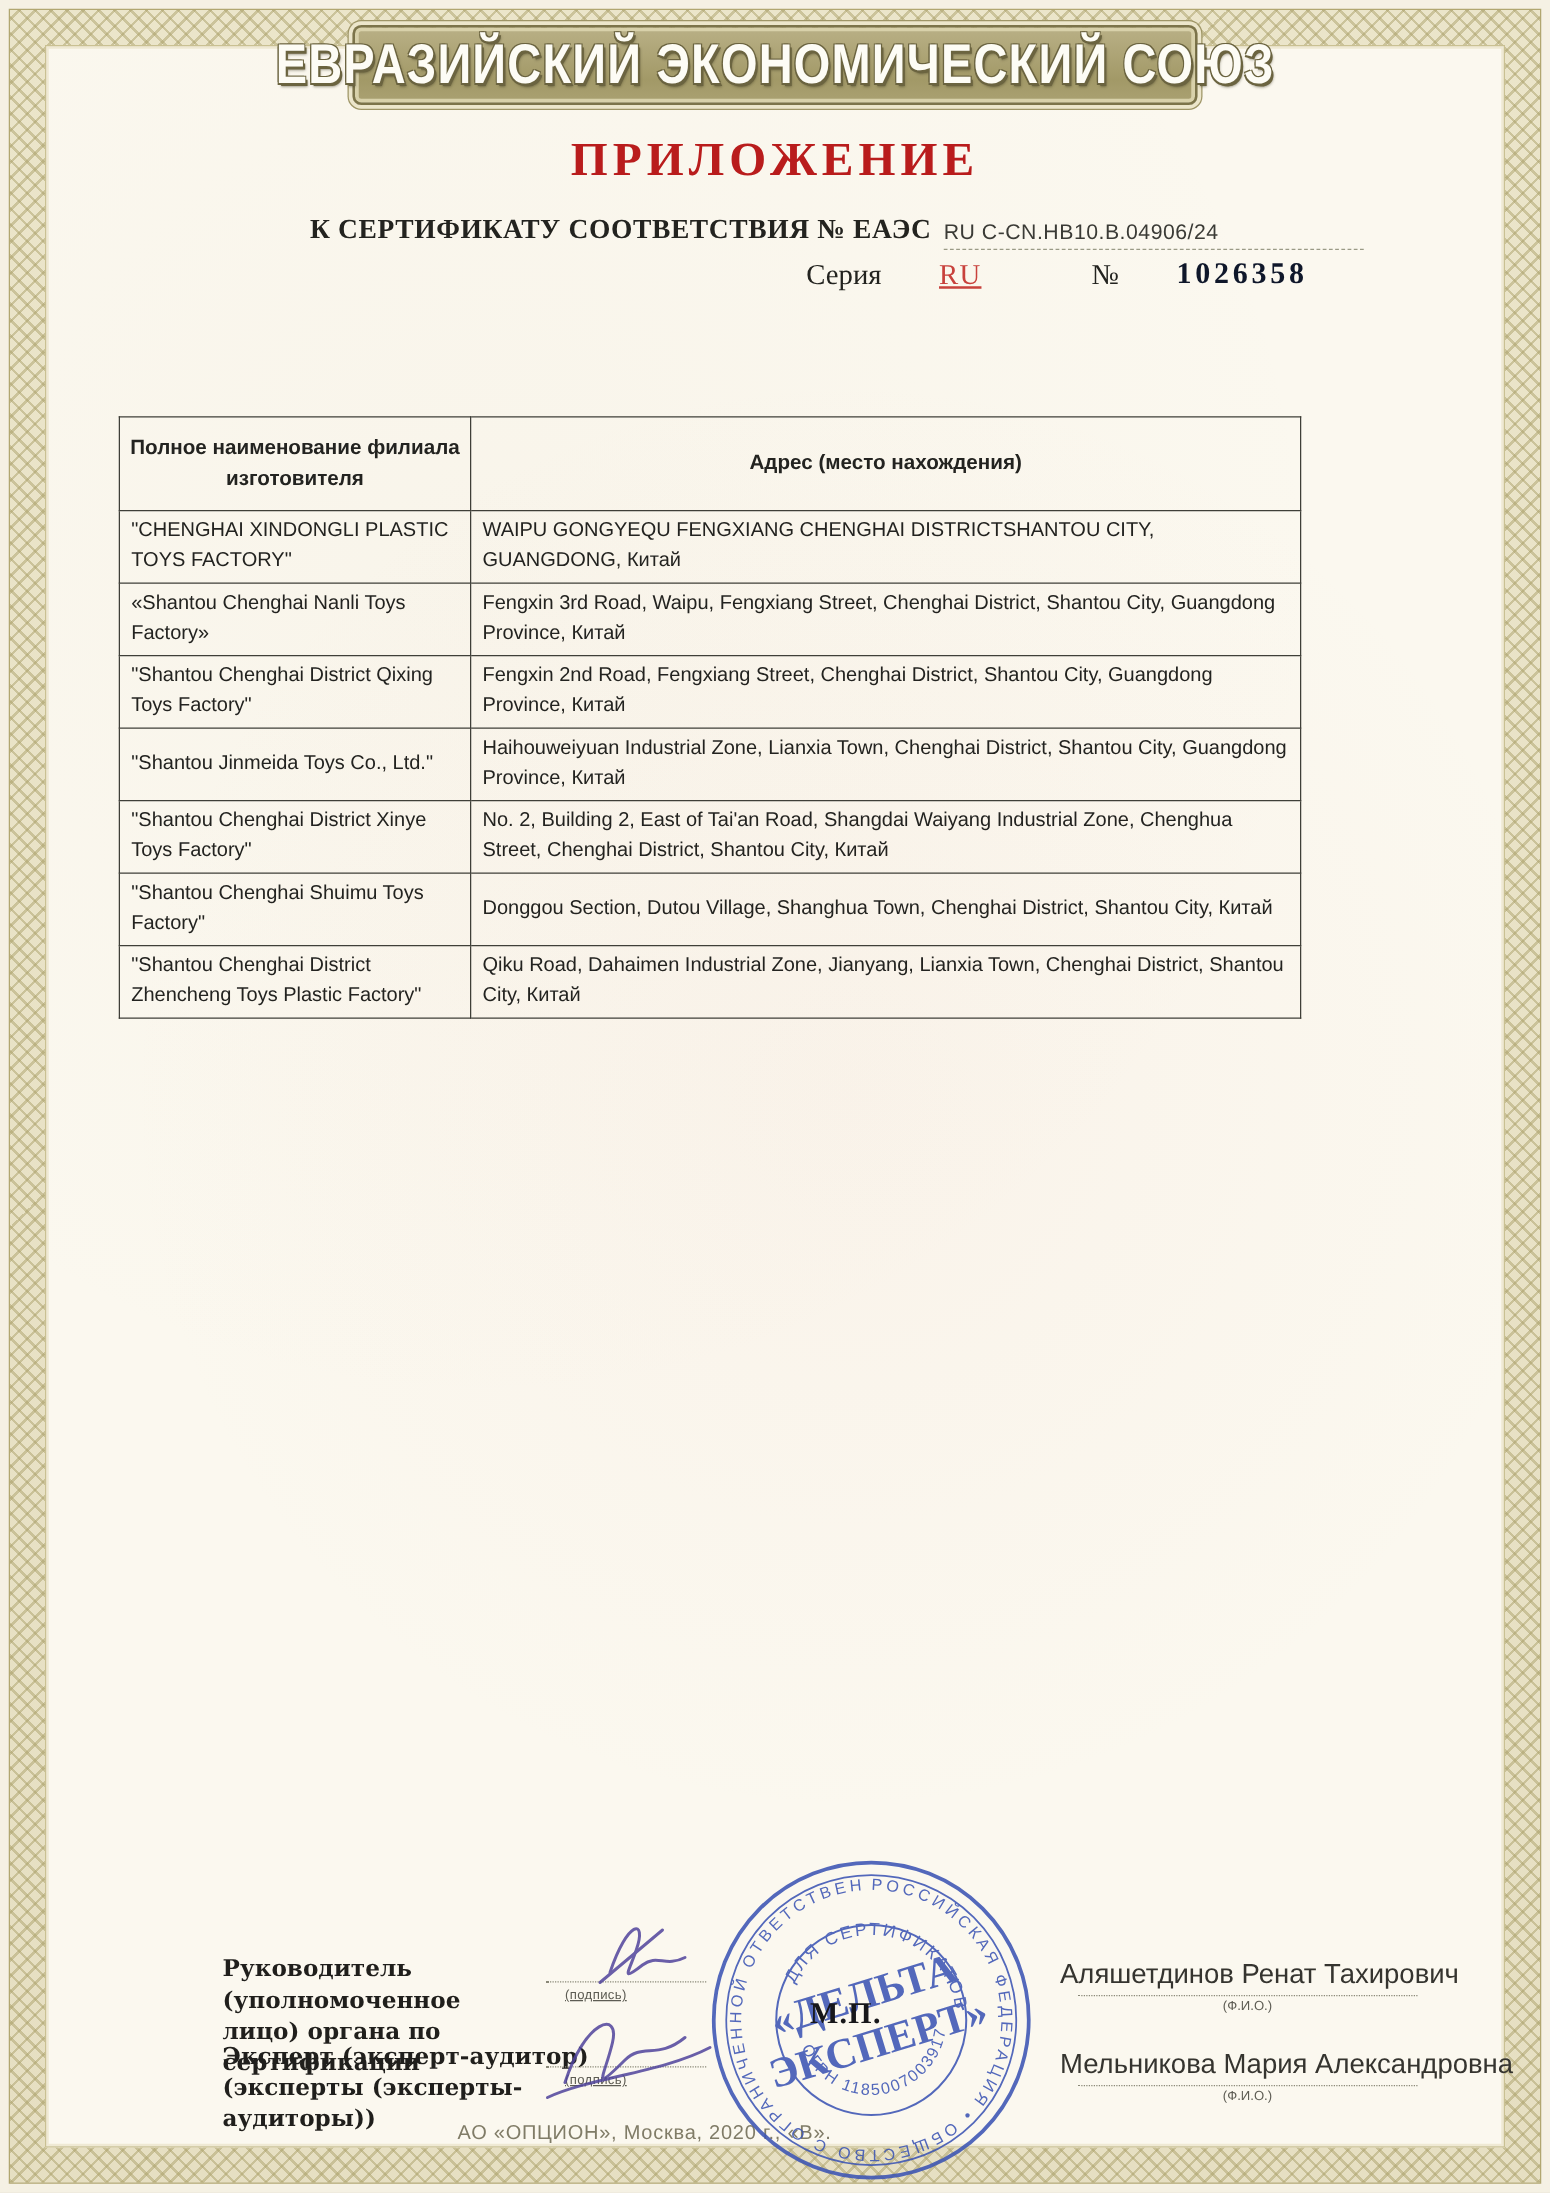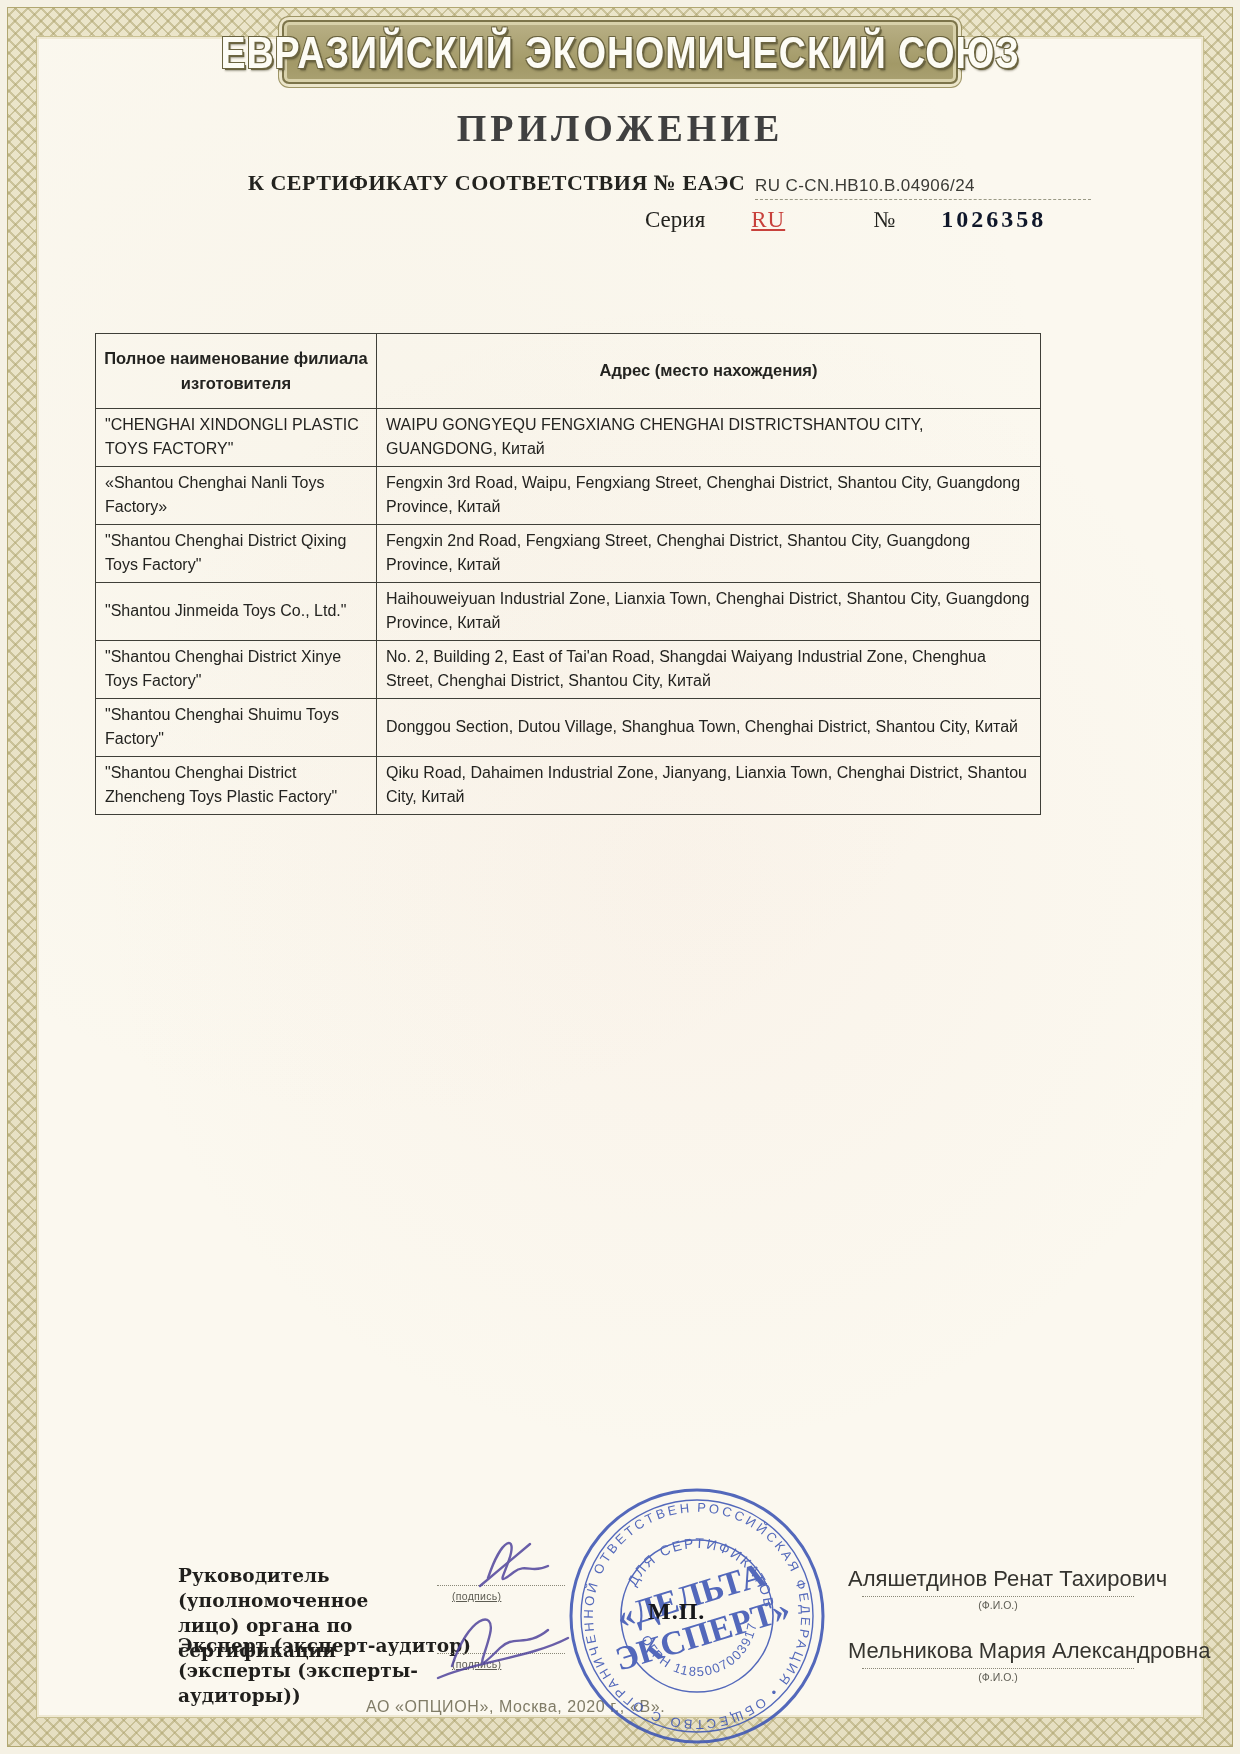--- a/index.html
+++ b/index.html
@@ -42,21 +42,21 @@
     z-index:5;
   }
   .banner span{
     font-weight:bold;font-size:40px;color:#fdfcf5;white-space:nowrap;
     letter-spacing:1px;transform:scale(.94,1.12);
     text-shadow:2px 2px 0 #6b6440,-1px -1px 0 #6b6440,1px -1px 0 #6b6440,-1px 1px 0 #6b6440,2px 3px 2px rgba(60,55,30,.45);
   }
   .doc-title{
     position:absolute;top:106px;left:0;width:100%;text-align:center;
     font-family:"Liberation Serif", serif;font-weight:bold;font-size:38px;
-    letter-spacing:4px;color:#404040;
+    letter-spacing:4px;color:#b91c1c;
   }
   .subtitle{
     position:absolute;top:170px;left:248px;
     font-family:"Liberation Serif", serif;font-weight:600;font-size:22px;
     letter-spacing:.5px;color:#23231f;white-space:nowrap;
   }
   .cert-number{
     position:absolute;top:176px;left:755px;width:336px;
     font-size:17px;color:#3b3b36;letter-spacing:.4px;
     border-bottom:1px dashed #9a9a86;padding-bottom:3px;white-space:nowrap;

